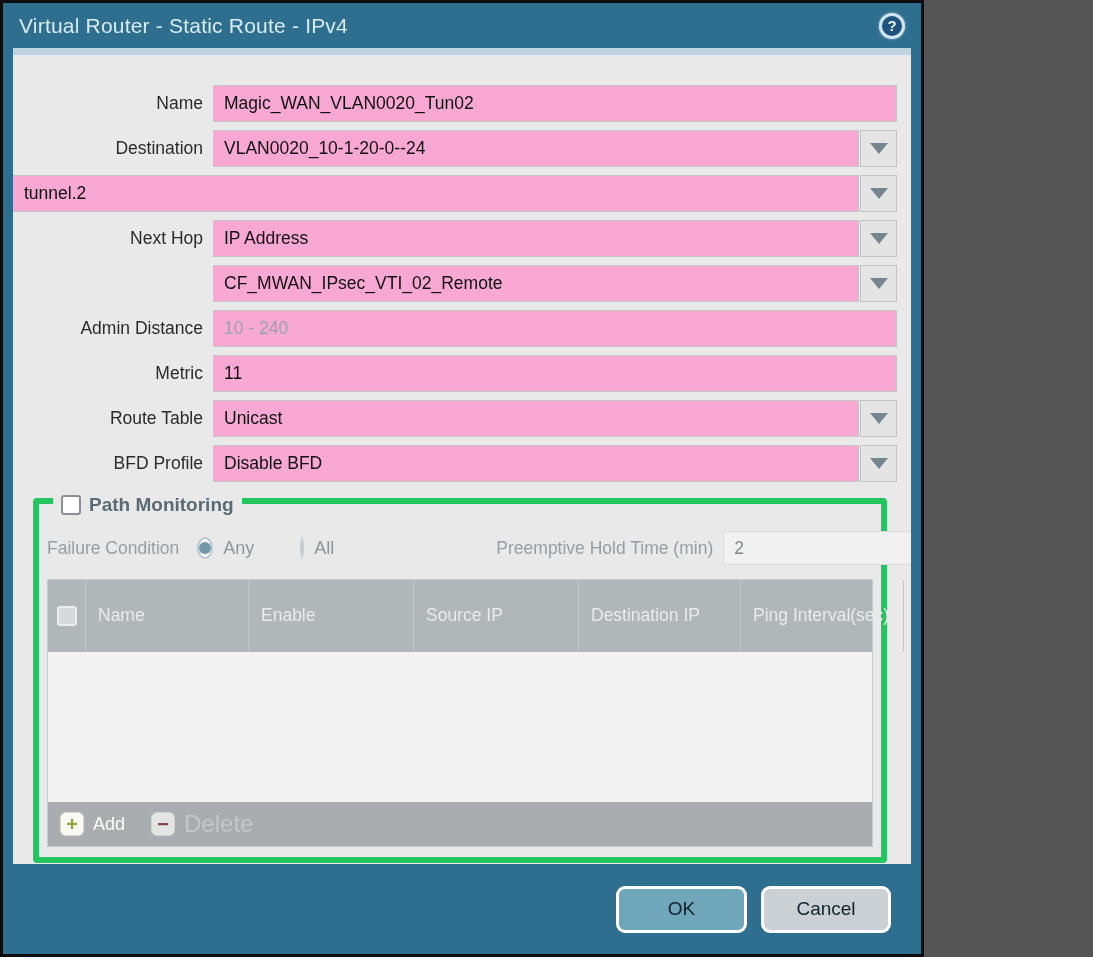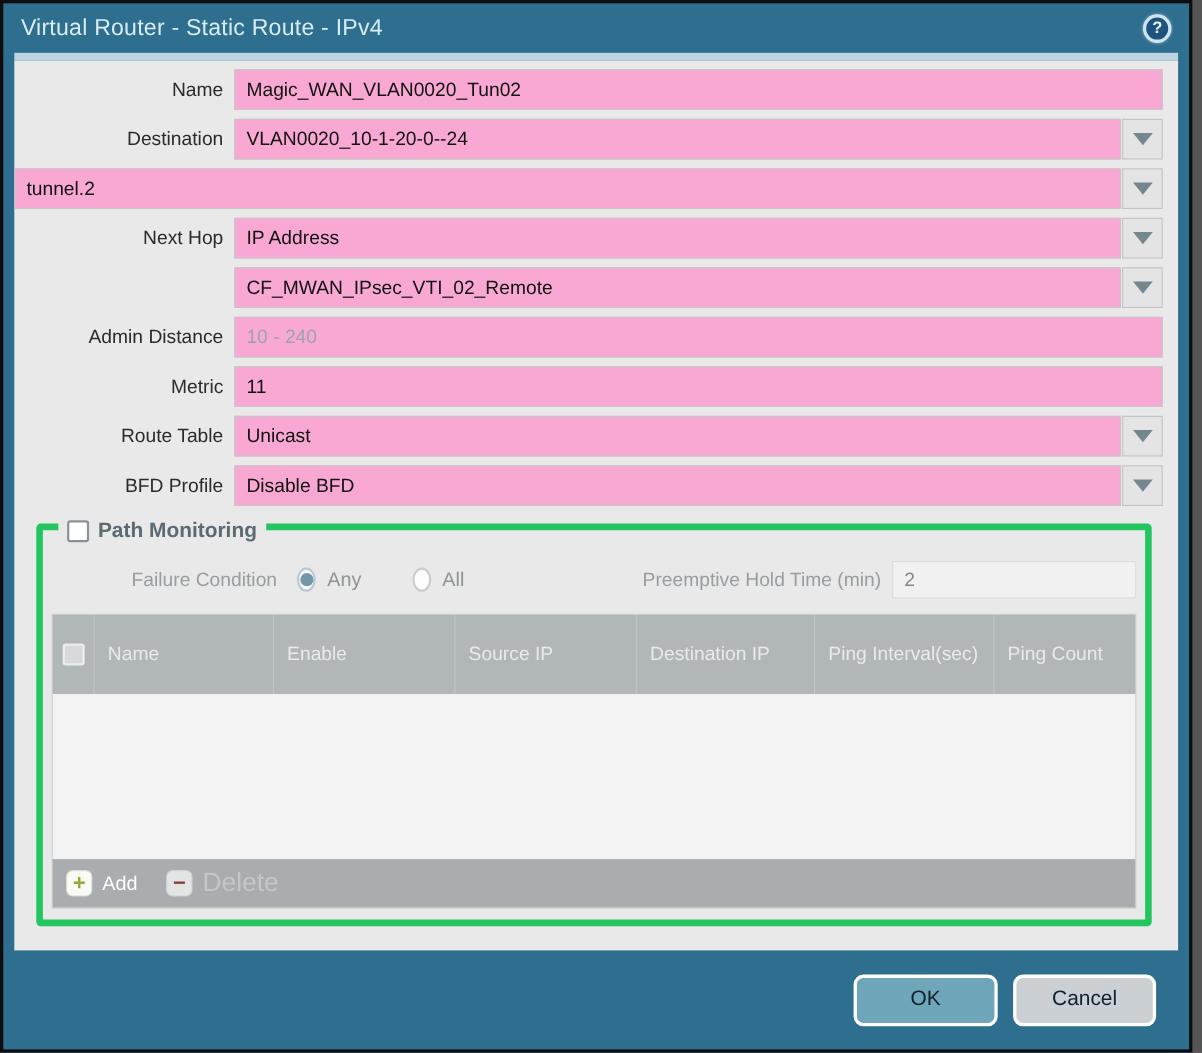--- a/index.html
+++ b/index.html
@@ -1,20 +1,20 @@
 <!DOCTYPE html>
 <html><head>
 <meta charset="utf-8">
 <style>
   * { margin:0; padding:0; box-sizing:border-box; }
   html,body { background:#555; }
   body { font-family:"Liberation Sans","DejaVu Sans",sans-serif; }
 
   .screen {
-    width:1084px; height:957px;
+    width:924px; height:957px;
     background:#2e6e8e;
     border:3px solid #0d0d0d;
     display:flex; flex-direction:column;
     position:relative;
   }
 
   
   .titlebar {
     height:45px; flex:0 0 45px;
     display:flex; align-items:center; justify-content:space-between;
@@ -29,21 +29,21 @@
     color:#e8f4fa; font-size:15px; font-weight:bold;
     display:flex; align-items:center; justify-content:center;
     box-shadow:0 0 3px rgba(255,255,255,.5);
     cursor:pointer;
   }
   .title-strip { height:7px; flex:0 0 7px; background:#bdd4e0; margin:0 10px; }
 
   
   .body {
     flex:1; margin:0 10px; background:#e9e9e9;
-    padding-top:0; overflow:hidden;
+    padding-top:22px; overflow:hidden;
   }
 
   .form-row { display:flex; align-items:center; margin:8px 14px 8px 0; }
   .form-row .flabel {
     width:200px; text-align:right; padding-right:10px;
     color:#2b2b2b; font-size:17.5px; white-space:nowrap;
   }
   .form-row .control { flex:1; display:flex; align-items:stretch; }
 
   .txt {

